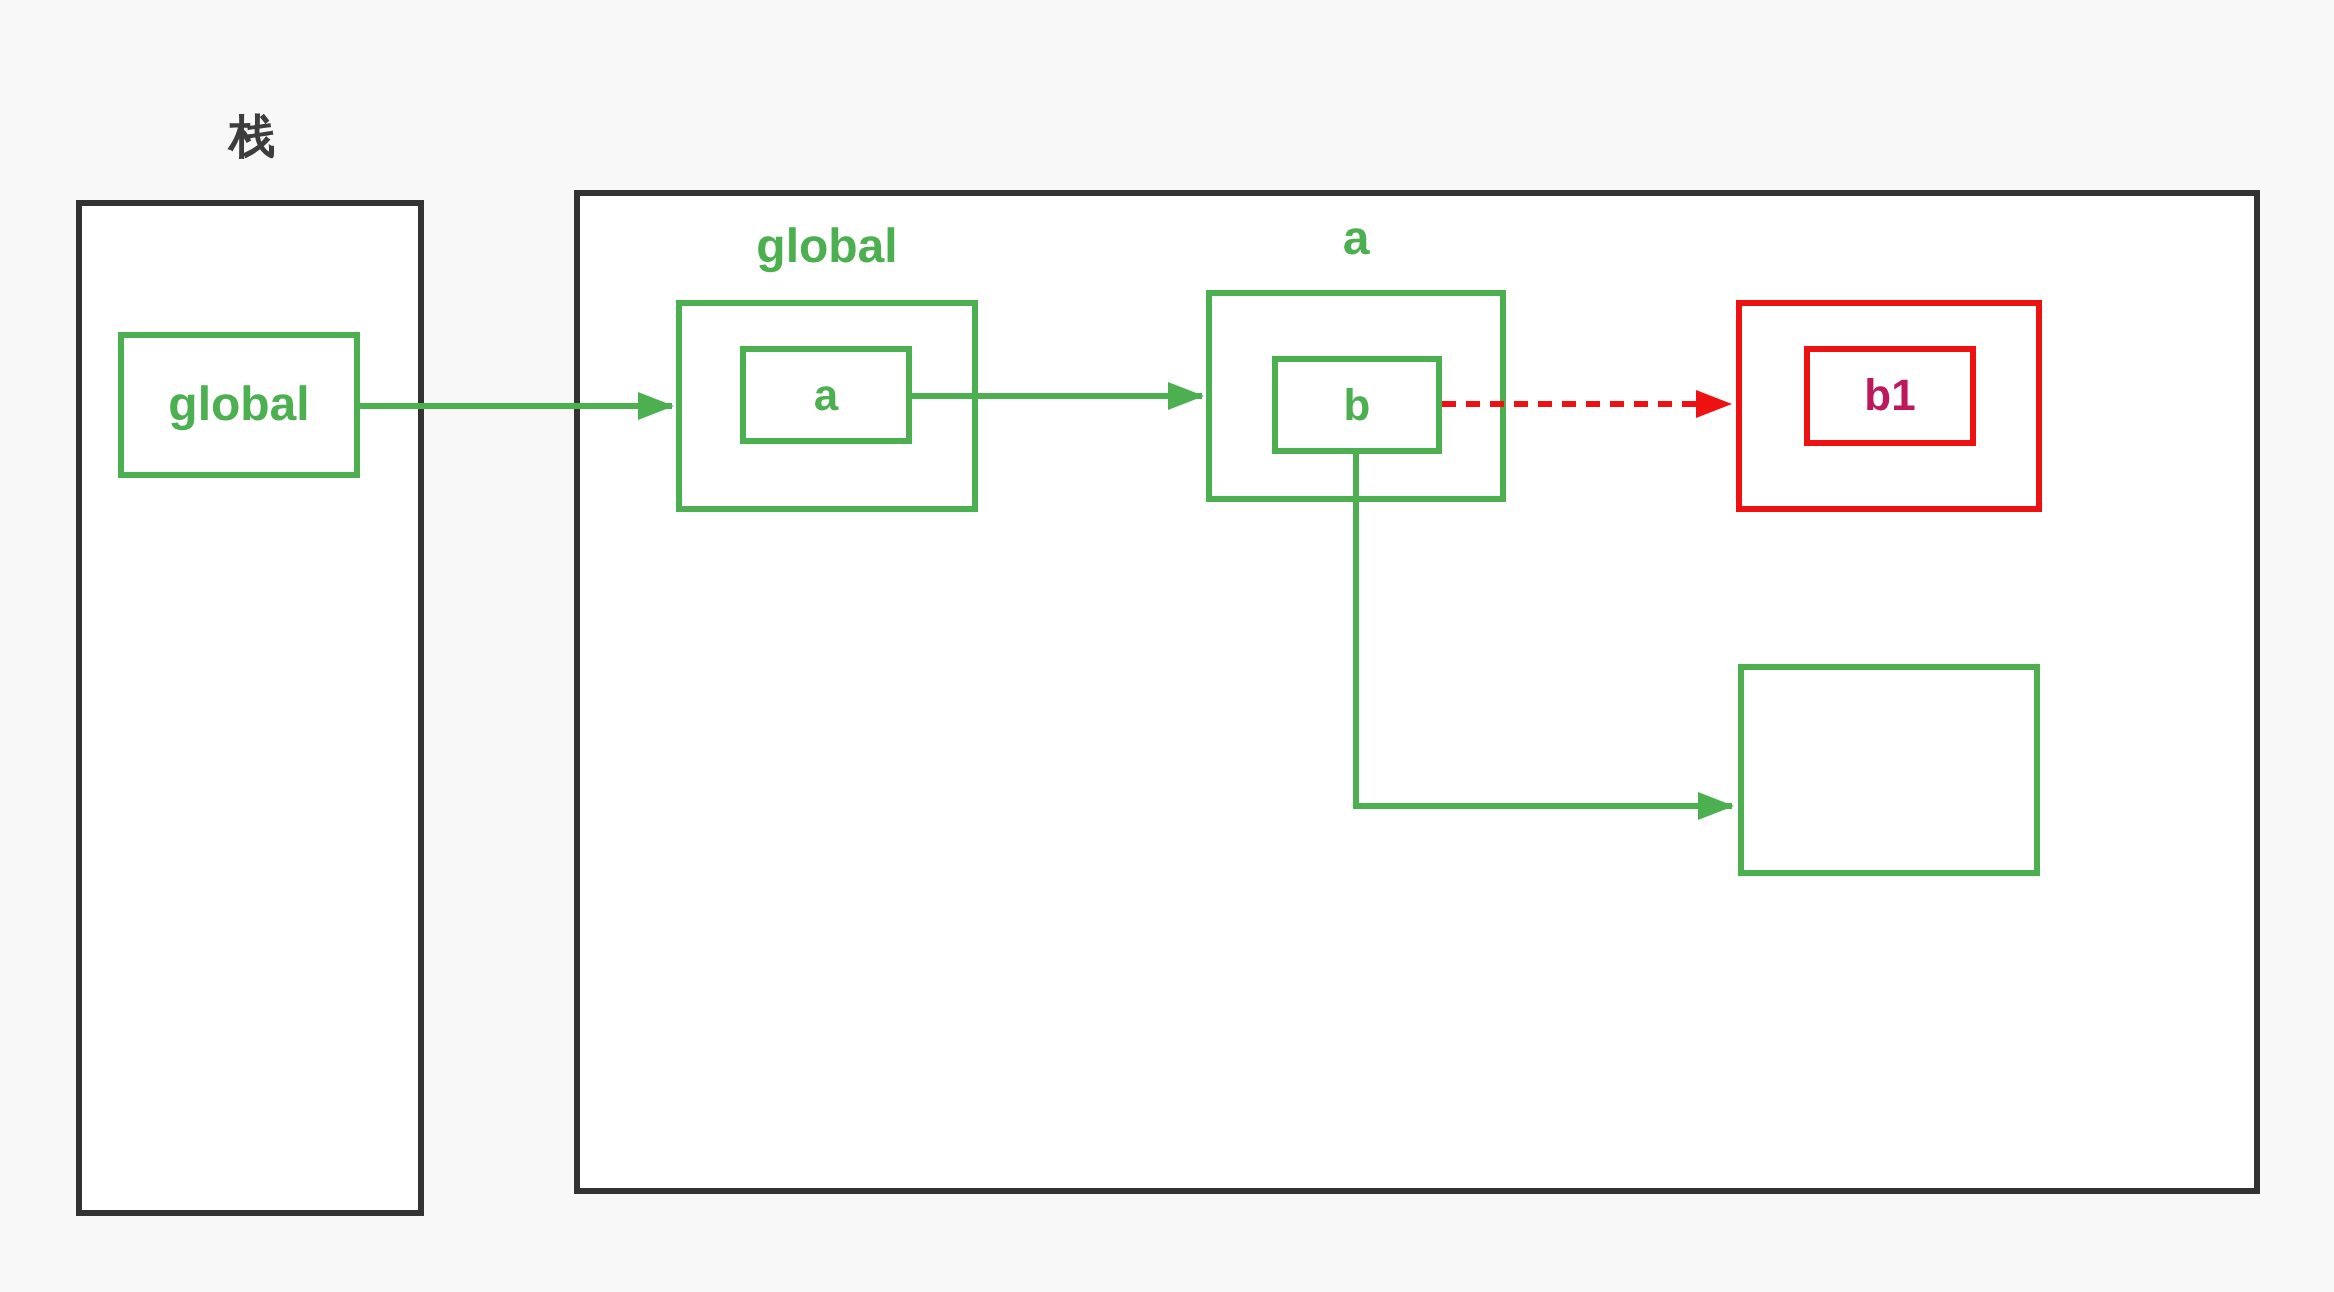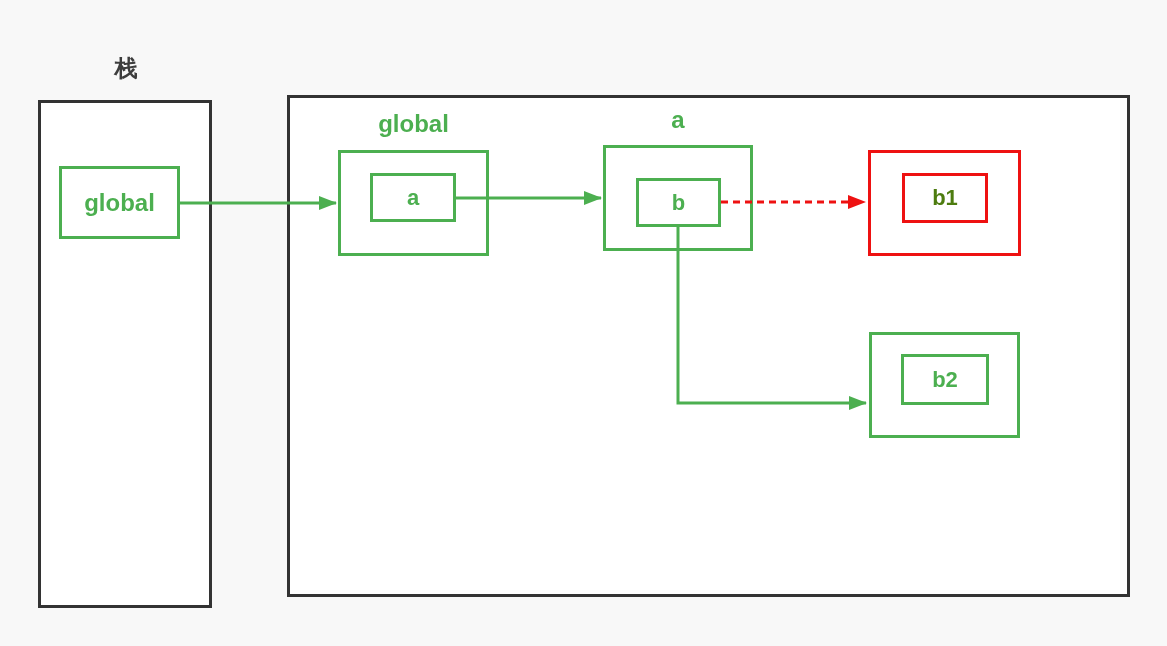--- a/index.html
+++ b/index.html
@@ -29,21 +29,21 @@
   .node {
     position: absolute;
     box-sizing: border-box;
     background: #ffffff;
     display: flex;
     align-items: center;
     justify-content: center;
     font-weight: bold;
   }
   .node.green { border: 3px solid #4caf50; color: #4caf50; }
-  .node.red   { border: 3px solid #ee1111; color: #4d7c0f; }
+  .node.red   { border: 3px solid #ee1111; color: #be185d; }
 
   #stack-global { left: 59px;  top: 166px; width: 121px; height: 73px;  font-size: 24px; }
 
   #heap-global-outer { left: 338px; top: 150px; width: 151px; height: 106px; }
   #heap-global-inner { left: 370px; top: 173px; width: 86px;  height: 49px;  font-size: 22px; }
 
   #heap-a-outer { left: 603px; top: 145px; width: 150px; height: 106px; }
   #heap-a-inner { left: 636px; top: 178px; width: 85px;  height: 49px;  font-size: 22px; }
 
   #heap-b1-outer { left: 868px; top: 150px; width: 153px; height: 106px; }
@@ -100,23 +100,20 @@
   <div class="node green" id="heap-a-inner">
     <span>b</span>
   </div>
 
   <div class="node red" id="heap-b1-outer"></div>
   <div class="node red" id="heap-b1-inner">
     <span>b1</span>
   </div>
 
   <div class="node green" id="heap-b2-outer"></div>
-  <div class="node green" id="heap-b2-inner">
-    <span>b2</span>
-  </div>
 
   <svg id="arrows" viewBox="0 0 1167 646" xmlns="http://www.w3.org/2000/svg">
     <defs>
       <marker id="ah-green" markerUnits="userSpaceOnUse" markerWidth="18" markerHeight="14" refX="17" refY="7" orient="auto">
         <path d="M0,0 L18,7 L0,14 Z" fill="#4caf50"></path>
       </marker>
       <marker id="ah-red" markerUnits="userSpaceOnUse" markerWidth="18" markerHeight="14" refX="17" refY="7" orient="auto">
         <path d="M0,0 L18,7 L0,14 Z" fill="#ee1111"></path>
       </marker>
     </defs>

